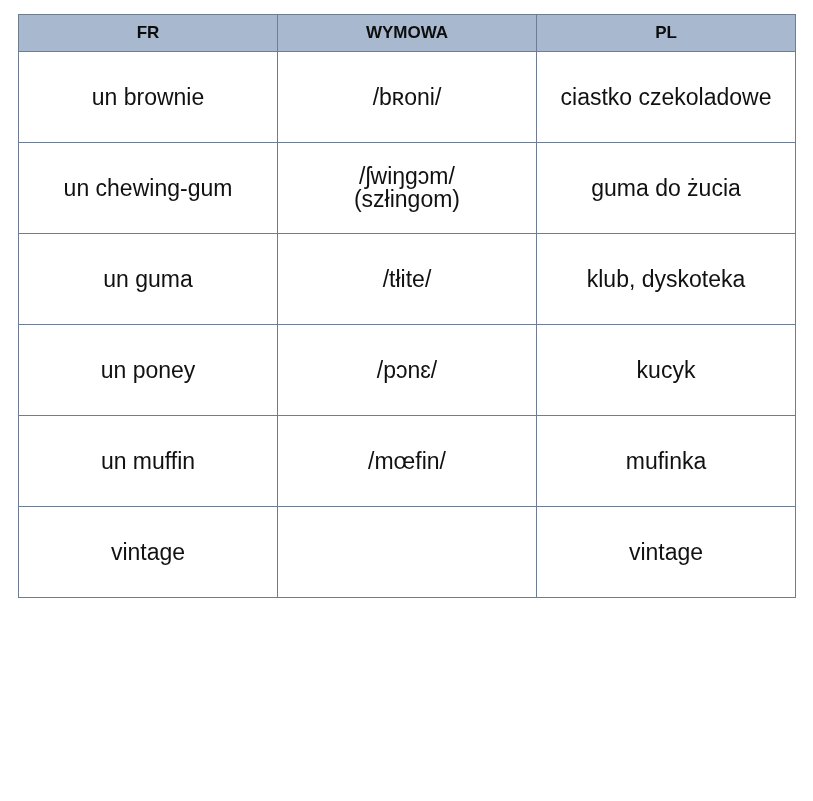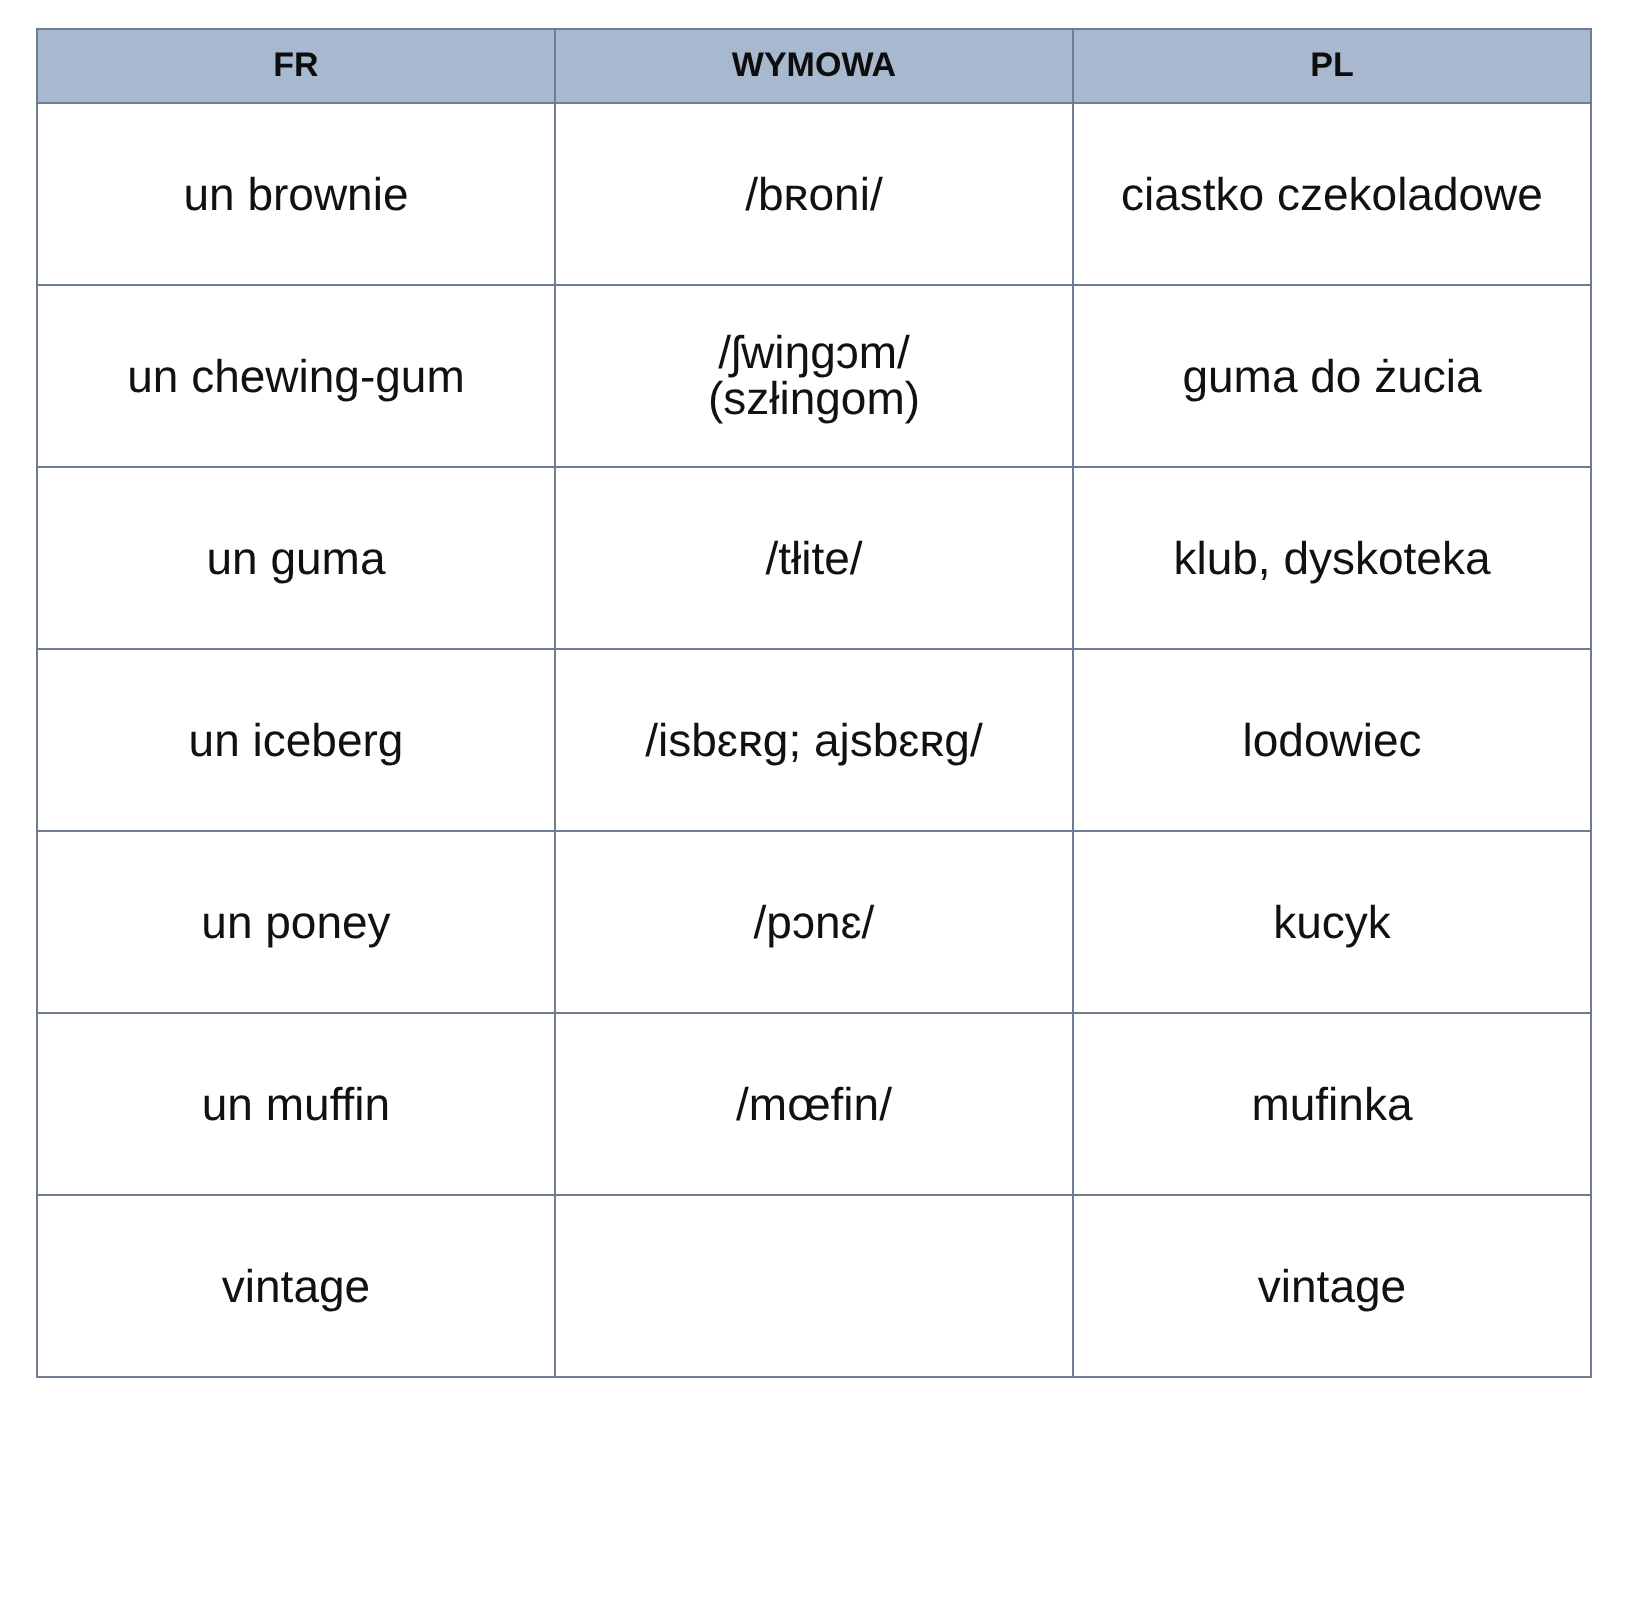--- a/index.html
+++ b/index.html
@@ -92,28 +92,20 @@
 
       <tr>
         <td>un guma</td>
         <td>
           <span class="sub">/tłite/</span>
           <span class="sub"></span>
         </td>
         <td>klub, dyskoteka</td>
       </tr>
 
-      <tr>
-        <td>un iceberg</td>
-        <td>
-          <span class="sub">/isbɛʀg; ajsbɛʀg/</span>
-          <span class="sub"></span>
-        </td>
-        <td>lodowiec</td>
-      </tr>
 
       <tr>
         <td>un poney</td>
         <td>
           <span class="sub">/pɔnɛ/</span>
           <span class="sub"></span>
         </td>
         <td>kucyk</td>
       </tr>
 

